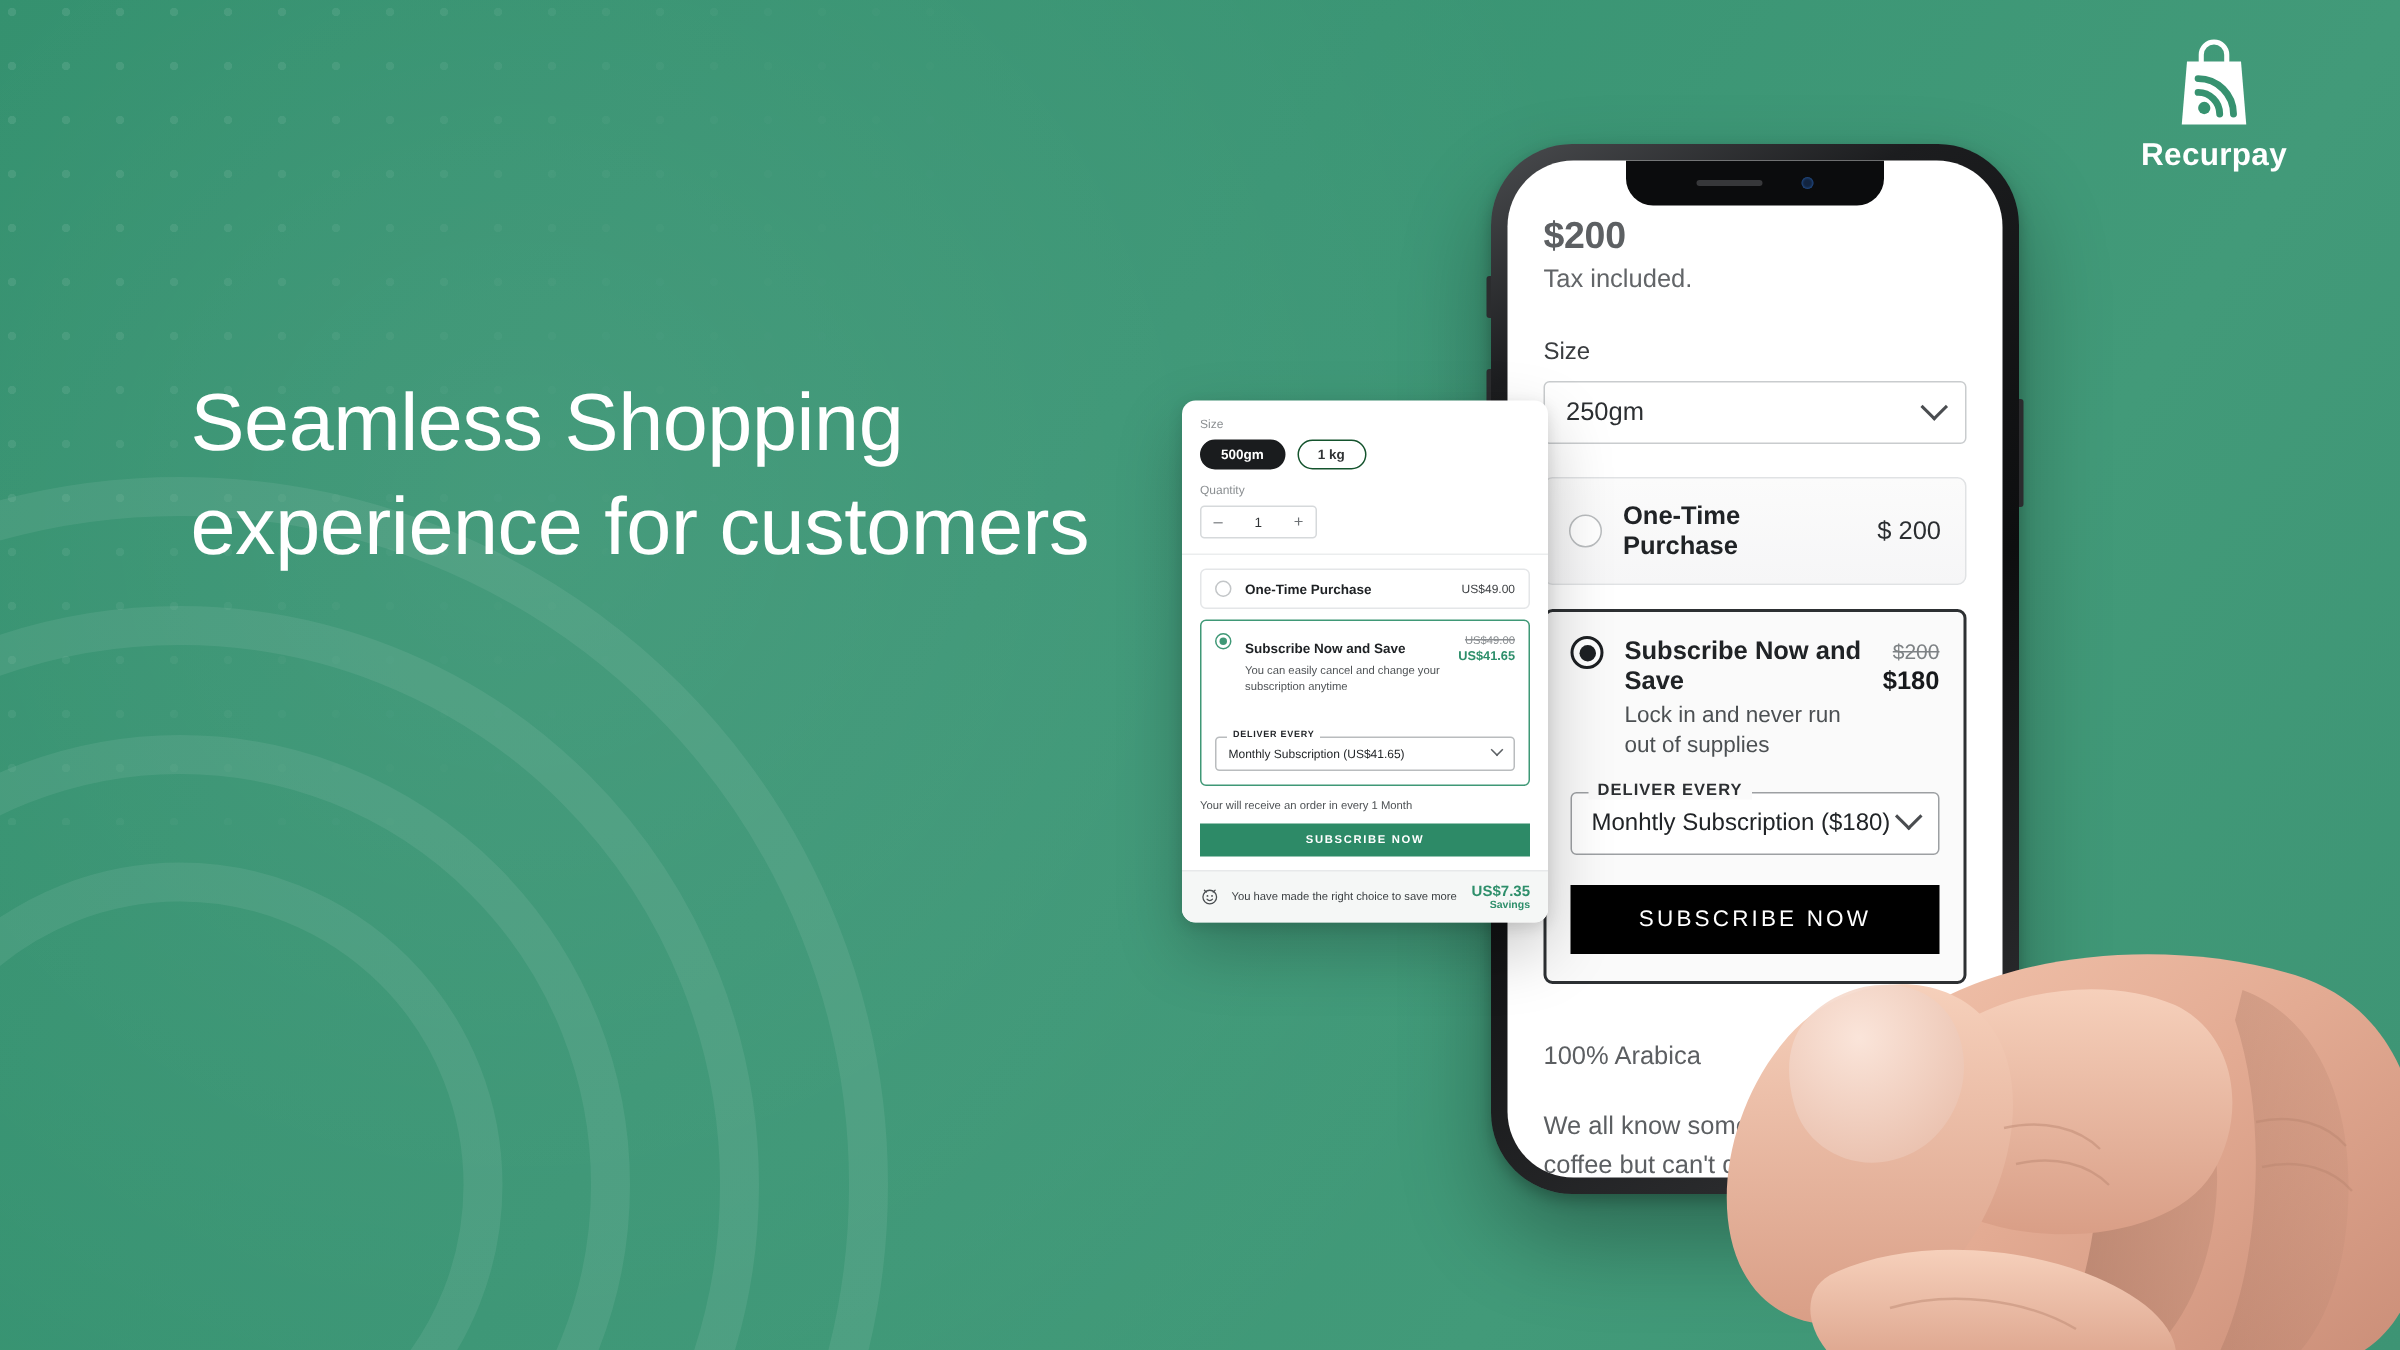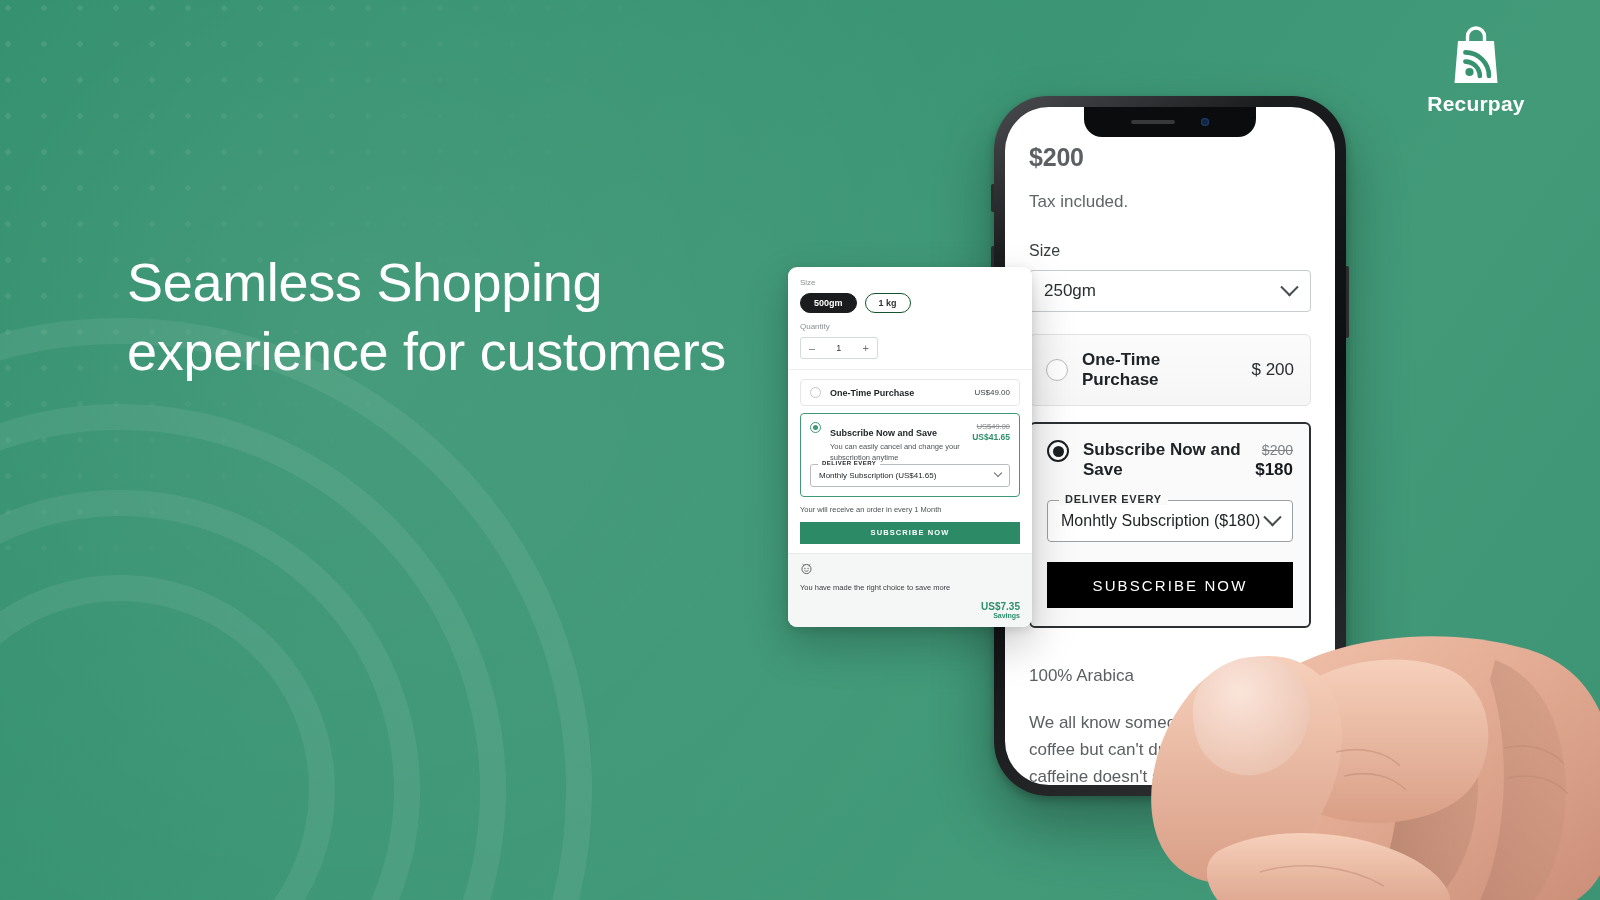--- a/index.html
+++ b/index.html
@@ -94,21 +94,21 @@
   .side-btn {
     position: absolute; left: -3px; background: #2b2c2e; border-radius: 2px 0 0 2px; width: 3px;
   }
   .side-btn.s1 { top: 88px;  height: 28px; }
   .side-btn.s2 { top: 150px; height: 50px; }
   .side-btn.s3 { top: 214px; height: 50px; }
   .side-btn.r1 { left: auto; right: -3px; top: 170px; height: 72px; border-radius: 0 2px 2px 0; }
 
   .screen { padding: 36px 24px 0 24px; height: 100%; }
   .price-big { font-size: 25px; font-weight: 600; color: #5d6063; letter-spacing: -0.2px; }
-  .tax { font-size: 17px; color: #626568; margin-top: 20px; }
+  .tax { font-size: 17px; color: #626568; margin-top: 4px; }
   .size-label { font-size: 16px; color: #3a3d40; margin-top: 30px; font-weight: 500; }
   .size-select {
     margin-top: 10px; height: 42px; border: 1px solid #c9ccce; border-radius: 4px;
     display: flex; align-items: center; justify-content: space-between;
     padding: 0 14px; font-size: 17px; color: #2c2f32; background: #fff;
   }
   .chev { width: 13px; height: 13px; border-right: 2px solid #4a4d50; border-bottom: 2px solid #4a4d50;
           transform: rotate(45deg) translate(-3px,-3px); }
 
   .opt-card {
@@ -188,38 +188,38 @@
   .w-radio.on::after { content: ""; position: absolute; inset: 2px; border-radius: 50%; background: #3f9876; }
   .w-row { display: flex; align-items: flex-start; gap: 9px; }
   .w-title { font-size: 9px; font-weight: 700; color: #1e2124; }
   .w-sub { font-size: 7.5px; color: #4f5356; line-height: 1.45; margin-top: 2px; }
   .w-price { font-size: 8px; color: #3b3e41; white-space: nowrap; }
   .w-price-col { text-align: right; white-space: nowrap; }
   .w-strike { font-size: 7.5px; color: #8a8e91; text-decoration: line-through; }
   .w-now { font-size: 8.5px; font-weight: 700; color: #2e8f6b; margin-top: 1px; }
 
   .w-fieldset {
-    margin-top: 0; border: 1px solid #b9bcbe; border-radius: 3px; padding: 6px 8px; position: relative; background: #fff;
+    margin-top: 27px; border: 1px solid #b9bcbe; border-radius: 3px; padding: 6px 8px; position: relative; background: #fff;
   }
   .w-legend {
     position: absolute; top: -5px; left: 7px; background: #fff; padding: 0 4px;
     font-size: 6px; font-weight: 700; letter-spacing: 0.5px; color: #23262a;
   }
   .w-fieldrow { display: flex; align-items: center; justify-content: space-between; font-size: 8px; color: #24272a; }
   .w-chev { width: 6px; height: 6px; border-right: 1.2px solid #5d6165; border-bottom: 1.2px solid #5d6165;
             transform: rotate(45deg) translate(-1.5px,-1.5px); }
   .w-note { font-size: 7.5px; color: #4d5154; margin-top: 8px; }
   .w-btn {
     margin-top: 8px; height: 22px; background: #2d8a67; color: #fff; display: flex;
     align-items: center; justify-content: center; font-size: 7.5px; letter-spacing: 1.1px; font-weight: 600;
     border: none; cursor: pointer; width: 100%;
   }
   .w-banner {
     margin: 9px -12px 0 -12px; background: #f5f7f6; border-top: 1px solid #e7e9ea;
-    padding: 8px 12px; display: flex; gap: 8px; flex-direction: column;
+    padding: 8px 12px; display: flex; align-items: center; gap: 8px;
   }
   .w-banner-text { font-size: 7.5px; color: #3a3e41; line-height: 1.4; flex: 1; }
   .w-banner-amt { font-size: 10px; font-weight: 700; color: #2e8f6b; text-align: right; white-space: nowrap; }
   .w-banner-sub { font-size: 7px; font-weight: 700; color: #2e8f6b; text-align: right; }
 
   
   .hand { position: absolute; left: 1100px; top: 520px; width: 520px; height: 400px; z-index: 8; pointer-events: none; }
 </style>
 </head>
 <body>
@@ -275,20 +275,21 @@
         <span class="radio"></span>
         <span class="opt-body opt-title">One-Time Purchase</span>
         <span class="opt-price">$ 200</span>
       </div>
 
       <div class="opt-card sel">
         <div class="opt-row">
           <span class="radio on"></span>
           <span class="opt-body">
             <span class="opt-title">Subscribe Now and Save</span>
+            <div class="opt-sub">Lock in and never run out of supplies</div>
           </span>
           <span class="opt-price-col">
             <div class="strike">$200</div>
             <div class="now">$180</div>
           </span>
         </div>
 
         <div class="fieldset">
           <span class="legend">DELIVER EVERY</span>
           <div class="fieldset-row">

